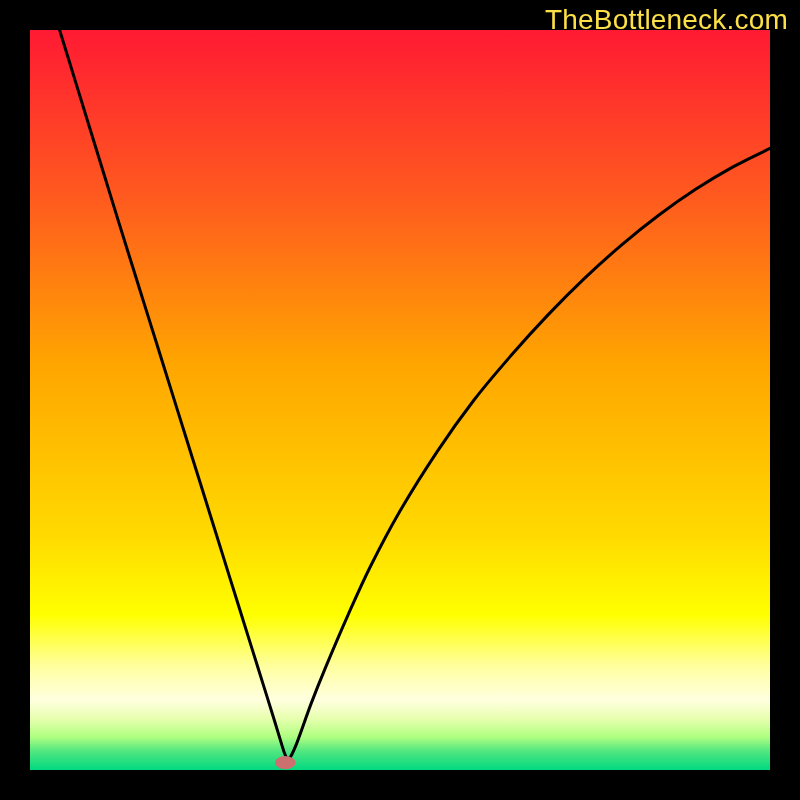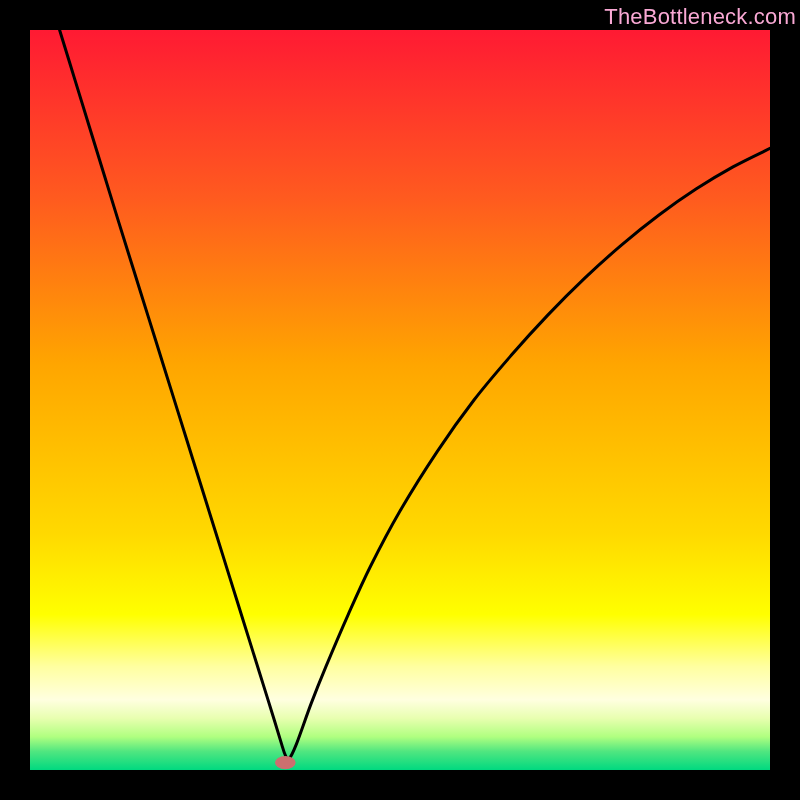--- a/index.html
+++ b/index.html
@@ -20,23 +20,23 @@
   .plot {
     position: absolute;
     top: 30px;
     left: 30px;
     width: 740px;
     height: 740px;
   }
   .watermark {
     position: absolute;
     top: 4px;
-    right: 4px;
-    color: #f9a8d4;
-    font-size: 22px;
+    right: 12px;
+    color: #fde047;
+    font-size: 28px;
     font-weight: 500;
     letter-spacing: 0.2px;
   }
   svg { display: block; }
 </style>
 </head>
 <body>
 
 <div class="frame">
   <div class="watermark">TheBottleneck.com</div>

